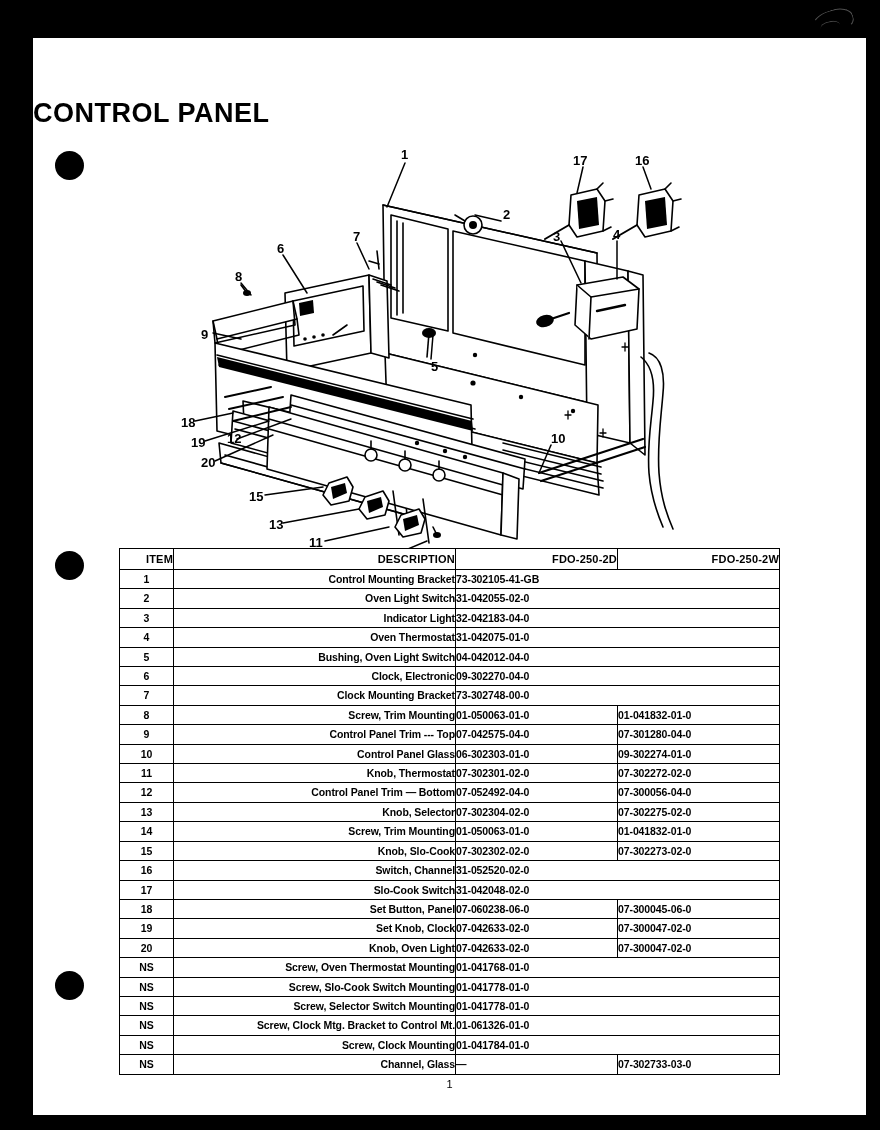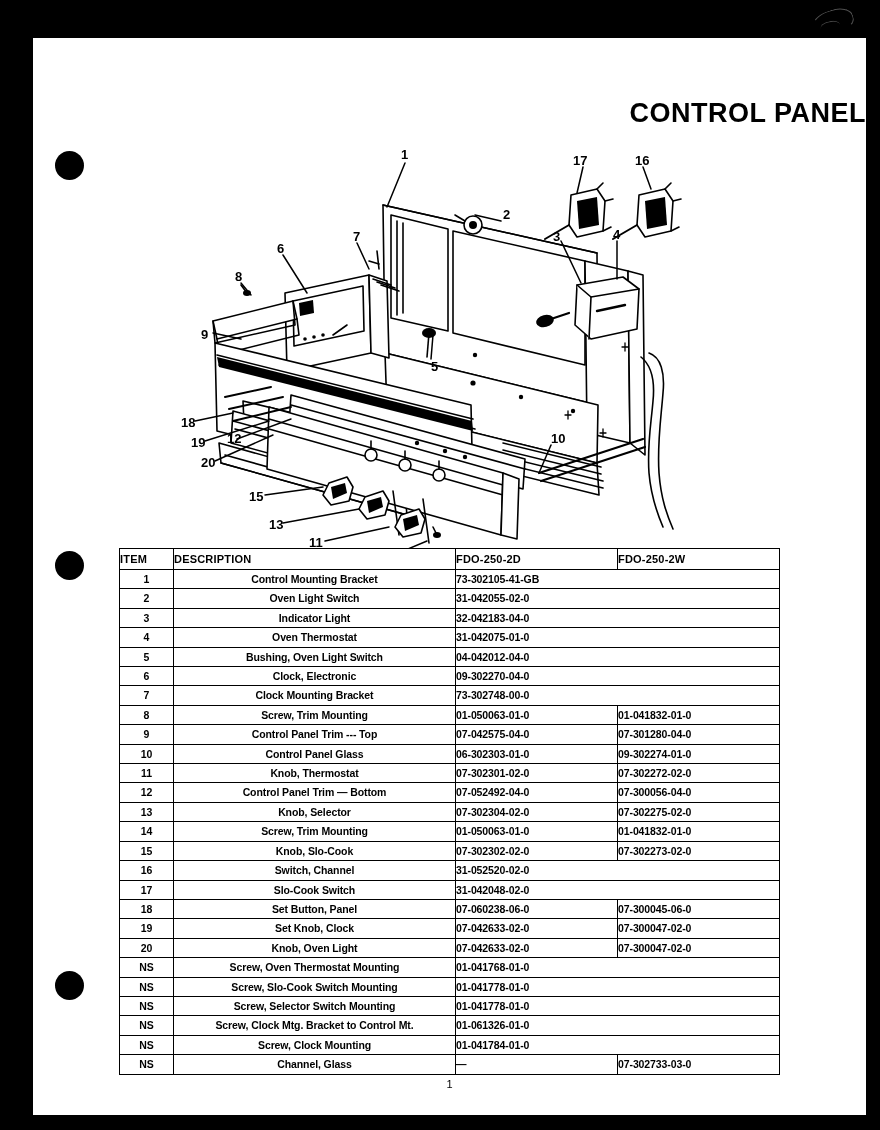--- a/index.html
+++ b/index.html
@@ -71,21 +71,21 @@
   .binder-hole.h1 { top: 113px; }
   .binder-hole.h2 { top: 513px; }
   .binder-hole.h3 { top: 933px; }
 
   
   #page-title {
     position: absolute;
     left: 0;
     top: 60px;
     width: 833px;
-    text-align: right;
+    text-align: left;
     font-size: 27px;
     font-weight: bold;
     letter-spacing: .5px;
     color: #000;
     font-family: "Liberation Sans", sans-serif;
   }
 
   
   #exploded-diagram {
     position: absolute;
@@ -116,38 +116,38 @@
     color: #000;
     padding: 0;
     height: 18.4px;
     line-height: 18.4px;
     font-family: "Liberation Sans", sans-serif;
     white-space: nowrap;
     overflow: hidden;
   }
   table.parts thead th {
     font-weight: bold;
-    text-align: left;
+    text-align: right;
     height: 20px;
     line-height: 20px;
     font-size: 11px;
     letter-spacing: .2px;
   }
   col.c-item  { width: 54px; }
   col.c-desc  { width: 282px; }
   col.c-2d    { width: 162px; }
   col.c-2w    { width: 162px; }
 
   td.item {
     text-align: center;
     font-weight: bold;
     font-size: 11px;
   }
   td.desc {
-    text-align: center;
+    text-align: right;
     padding-left: 9px;
     font-weight: bold;
     font-size: 10.5px;
     letter-spacing: -.1px;
   }
   td.pn {
     font-weight: bold;
     font-size: 10.5px;
     letter-spacing: -.1px;
   }

